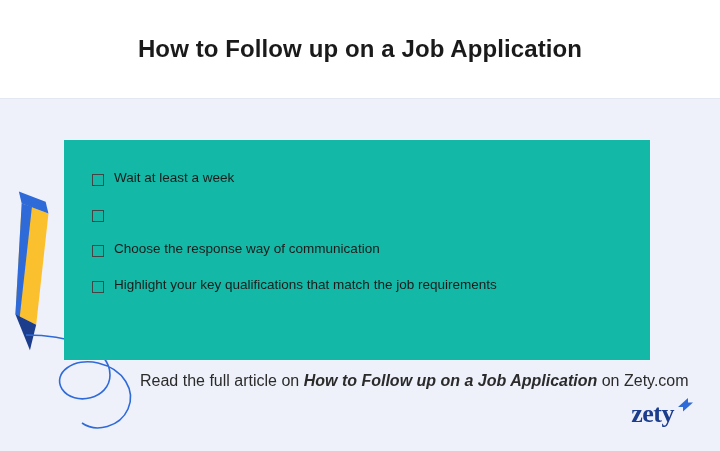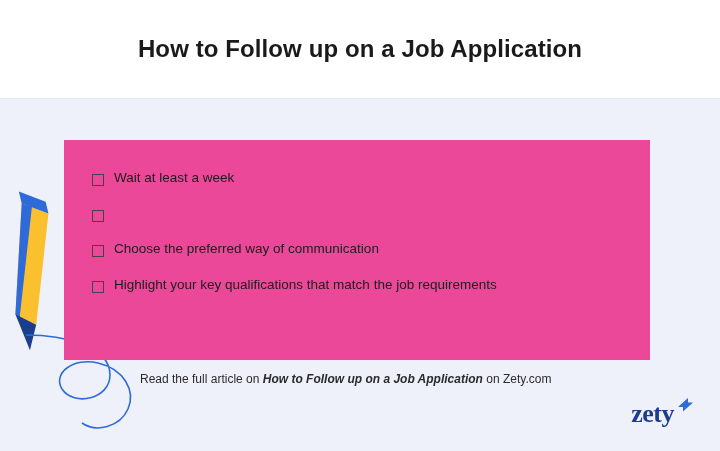--- a/index.html
+++ b/index.html
@@ -39,21 +39,21 @@
     color: #1a1a1a;
     letter-spacing: 0.1px;
     text-align: center;
   }
   .card {
     position: absolute;
     left: 64px;
     top: 140px;
     width: 586px;
     height: 220px;
-    background: #ec4899;
+    background: #14b8a6;
     box-sizing: border-box;
     padding: 30px 28px 10px 28px;
   }
   .checklist {
     list-style: none;
     margin: 0;
     padding: 0;
   }
   .check-item {
     display: flex;
@@ -71,21 +71,21 @@
   }
   .check-label {
     font-size: 13.5px;
     color: #1c1c1c;
     line-height: 1.25;
   }
   .footer-note {
     position: absolute;
     left: 140px;
     top: 372px;
-    font-size: 12px;
+    font-size: 16px;
     color: #2b2b2b;
   }
   .footer-note .em {
     font-style: italic;
     font-weight: bold;
   }
   .brand {
     position: absolute;
     right: 26px;
     bottom: 24px;
@@ -143,21 +143,21 @@
     <ul class="checklist">
       <li class="check-item">
         <span class="checkbox"></span>
         <span class="check-label">Wait at least a week</span>
       </li>
       <li class="check-item">
         <span class="checkbox"></span>
       </li>
       <li class="check-item">
         <span class="checkbox"></span>
-        <span class="check-label">Choose the preferred way of communication</span>
+        <span class="check-label">Choose the response way of communication</span>
       </li>
       <li class="check-item">
         <span class="checkbox"></span>
         <span class="check-label">Highlight your key qualifications that match the job requirements</span>
       </li>
     </ul>
   </div>
 
   <div class="footer-note">
     <span>Read the full article on </span><span class="em">How to Follow up on a Job Application</span><span> on Zety.com</span>

